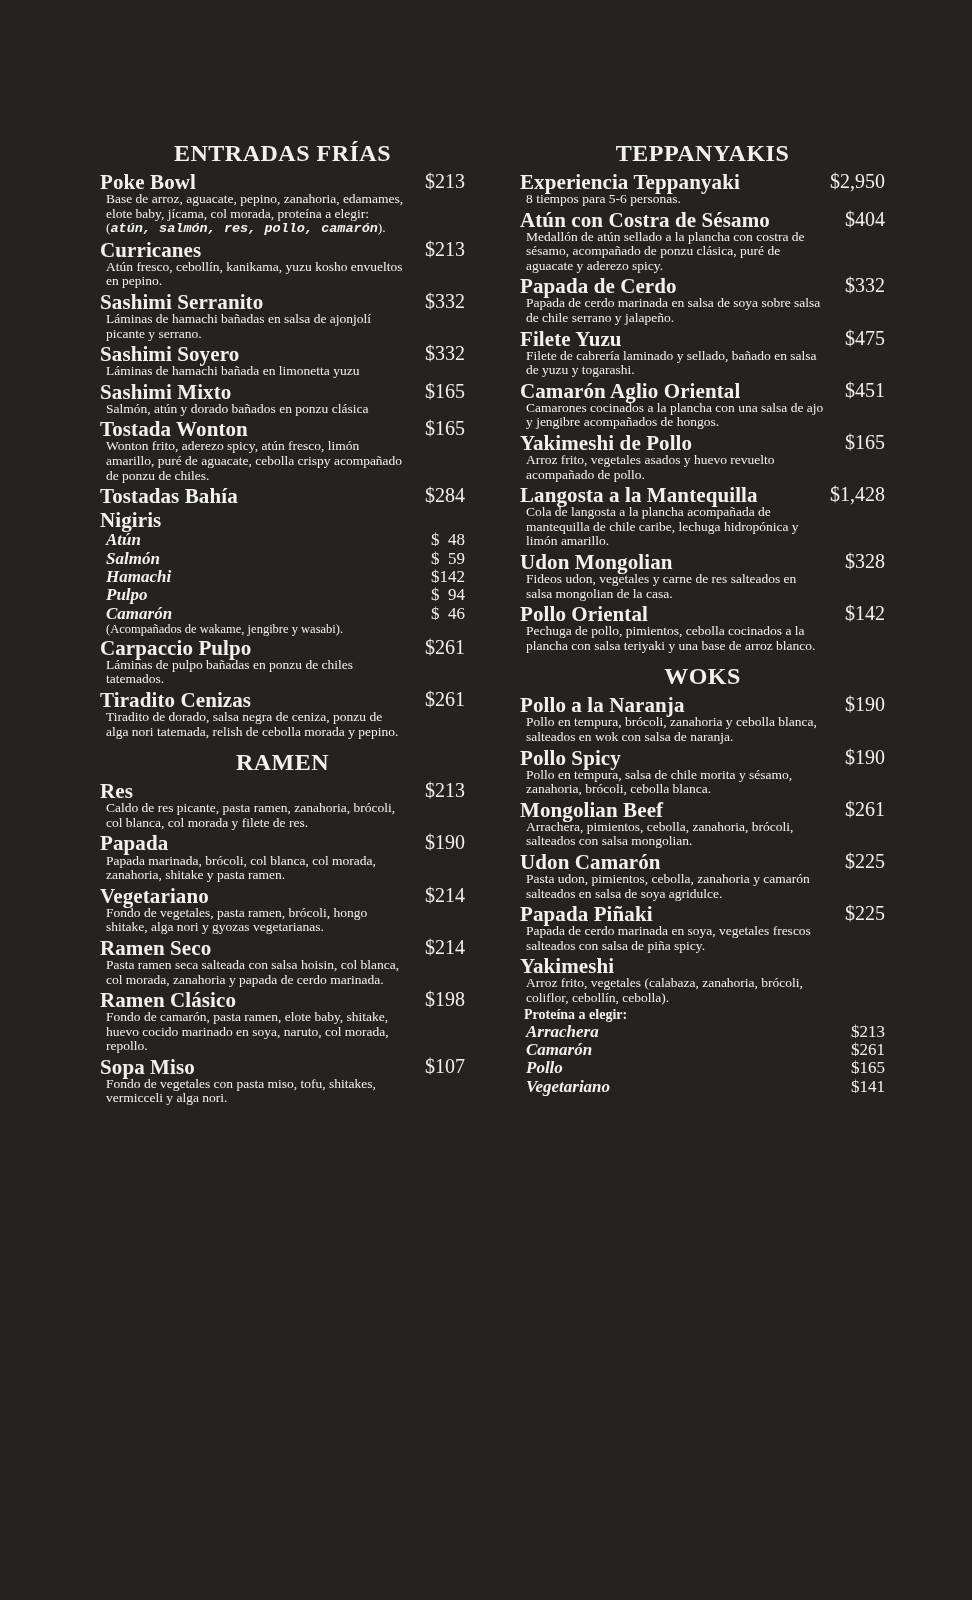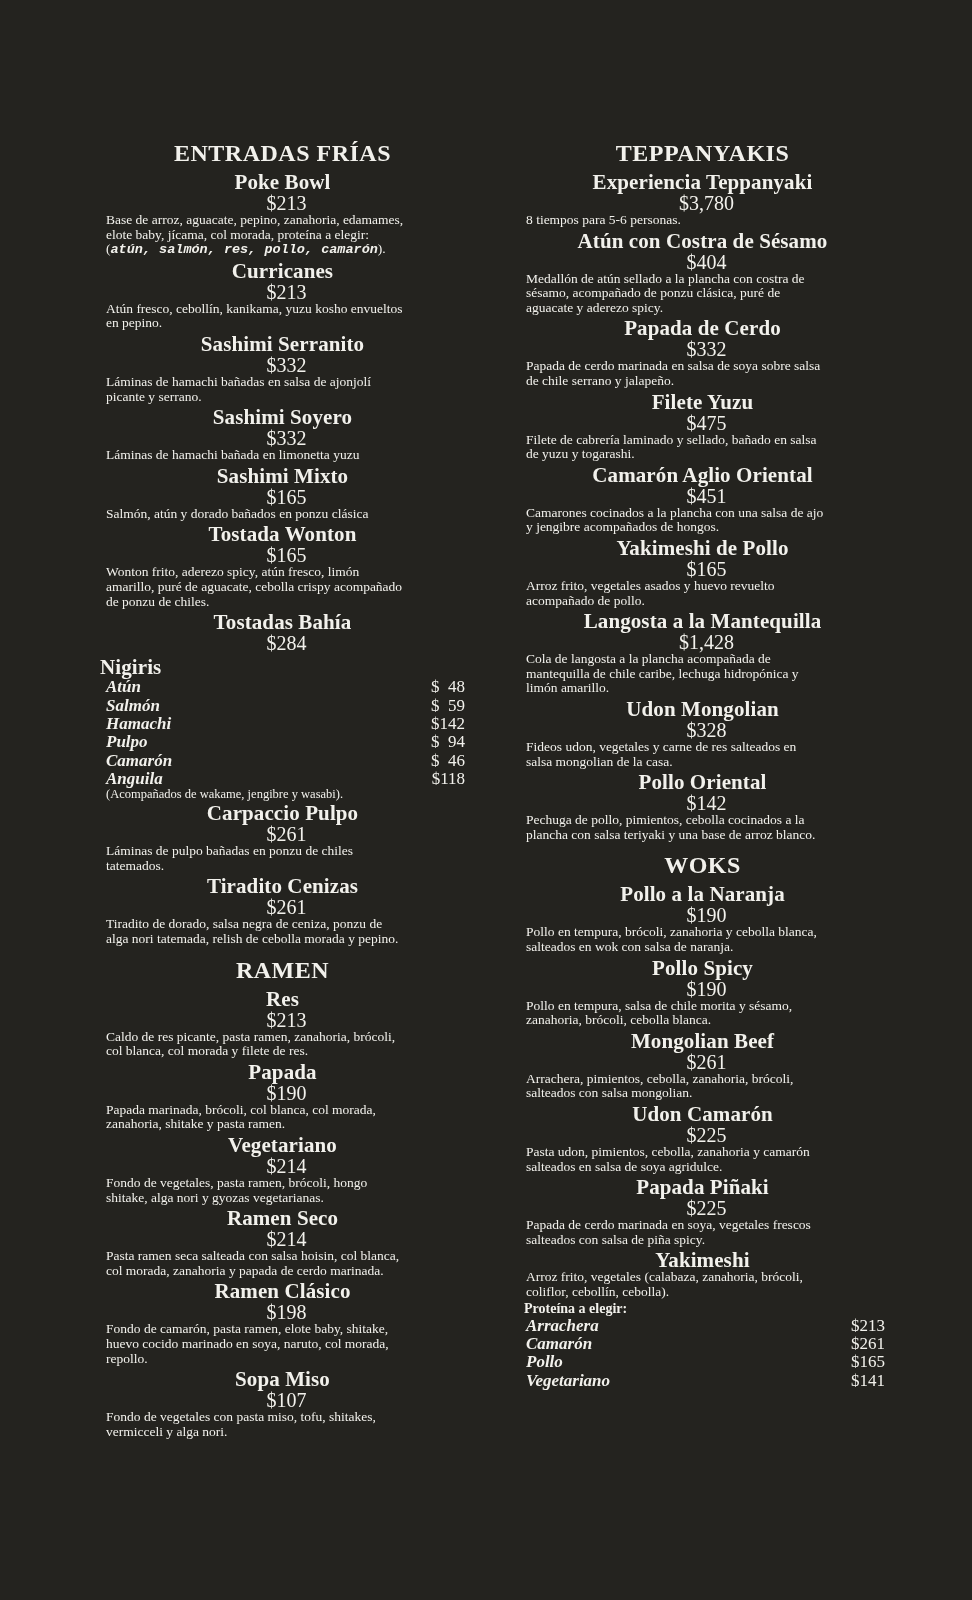--- a/index.html
+++ b/index.html
@@ -44,23 +44,22 @@
   }
   .section-title.sub {
     margin-top: 10px;
   }
   .item {
     position: relative;
     margin-bottom: 2px;
   }
   .item-head {
     display: flex;
-    align-items: center;
+    align-items: flex-start;
     justify-content: space-between;
-    flex-direction: column;
   }
   .item-name {
     font-size: 21px;
     font-weight: bold;
     line-height: 1.05;
     letter-spacing: 0.1px;
   }
   .item-price {
     font-size: 20px;
     font-weight: normal;
@@ -191,24 +190,20 @@
         <span class="p">$142</span>
       </div>
       <div class="nigiri-row">
         <span>Pulpo</span>
         <span class="p">$  94</span>
       </div>
       <div class="nigiri-row">
         <span>Camarón</span>
         <span class="p">$  46</span>
       </div>
-      <div class="nigiri-row">
-        <span>Anguila</span>
-        <span class="p">$118</span>
-      </div>
       <div class="nigiri-note">(Acompañados de wakame, jengibre y wasabi).</div>
     </div>
 
     <div class="item">
       <div class="item-head">
         <div class="item-name">Carpaccio Pulpo</div>
         <div class="item-price">$261</div>
       </div>
       <div class="item-desc">Láminas de pulpo bañadas en ponzu de chiles tatemados.</div>
     </div>
@@ -273,21 +268,21 @@
 
   </div>
 
   <div class="col col-right">
 
     <div class="section-title">Teppanyakis</div>
 
     <div class="item">
       <div class="item-head">
         <div class="item-name">Experiencia Teppanyaki</div>
-        <div class="item-price">$3,780</div>
+        <div class="item-price">$2,950</div>
       </div>
       <div class="item-desc">8 tiempos para 5-6 personas.</div>
     </div>
 
     <div class="item">
       <div class="item-head">
         <div class="item-name">Atún con Costra de Sésamo</div>
         <div class="item-price">$404</div>
       </div>
       <div class="item-desc">Medallón de atún sellado a la plancha con costra de sésamo, acompañado de ponzu clásica, puré de aguacate y aderezo spicy.</div>

